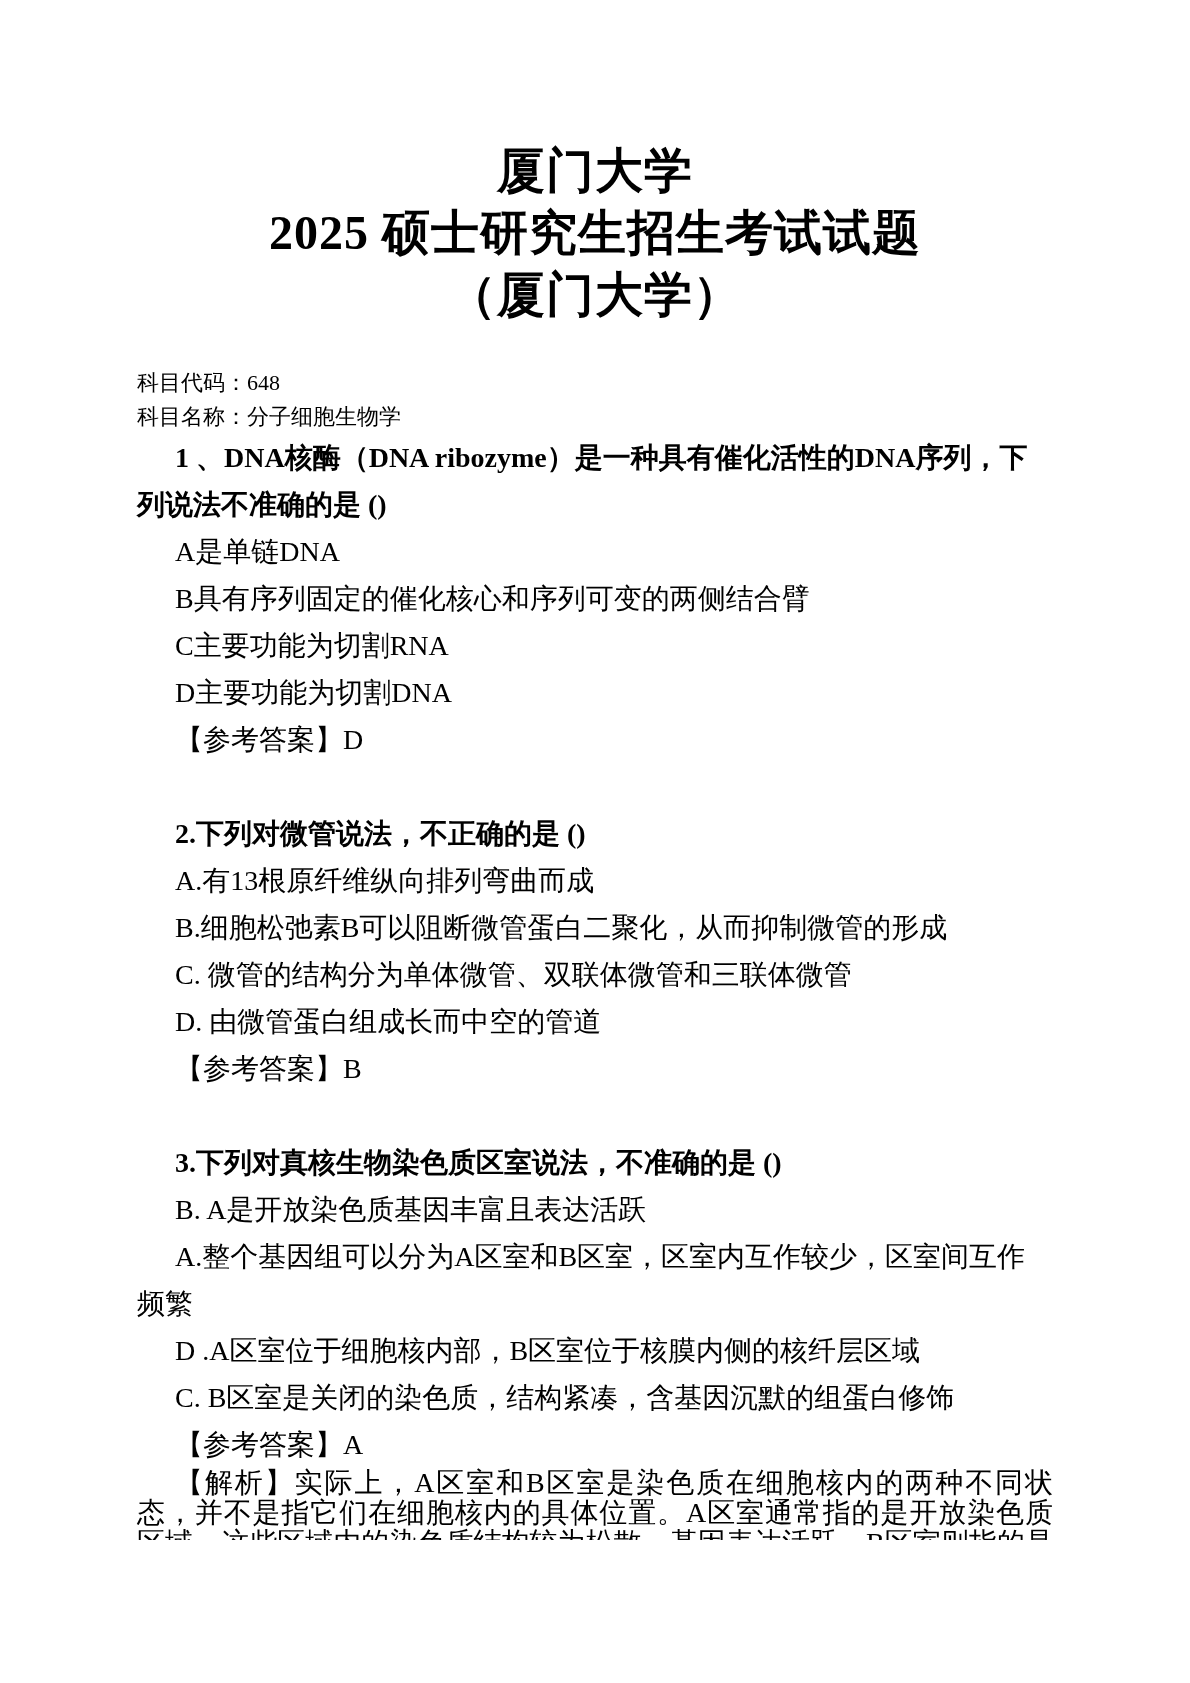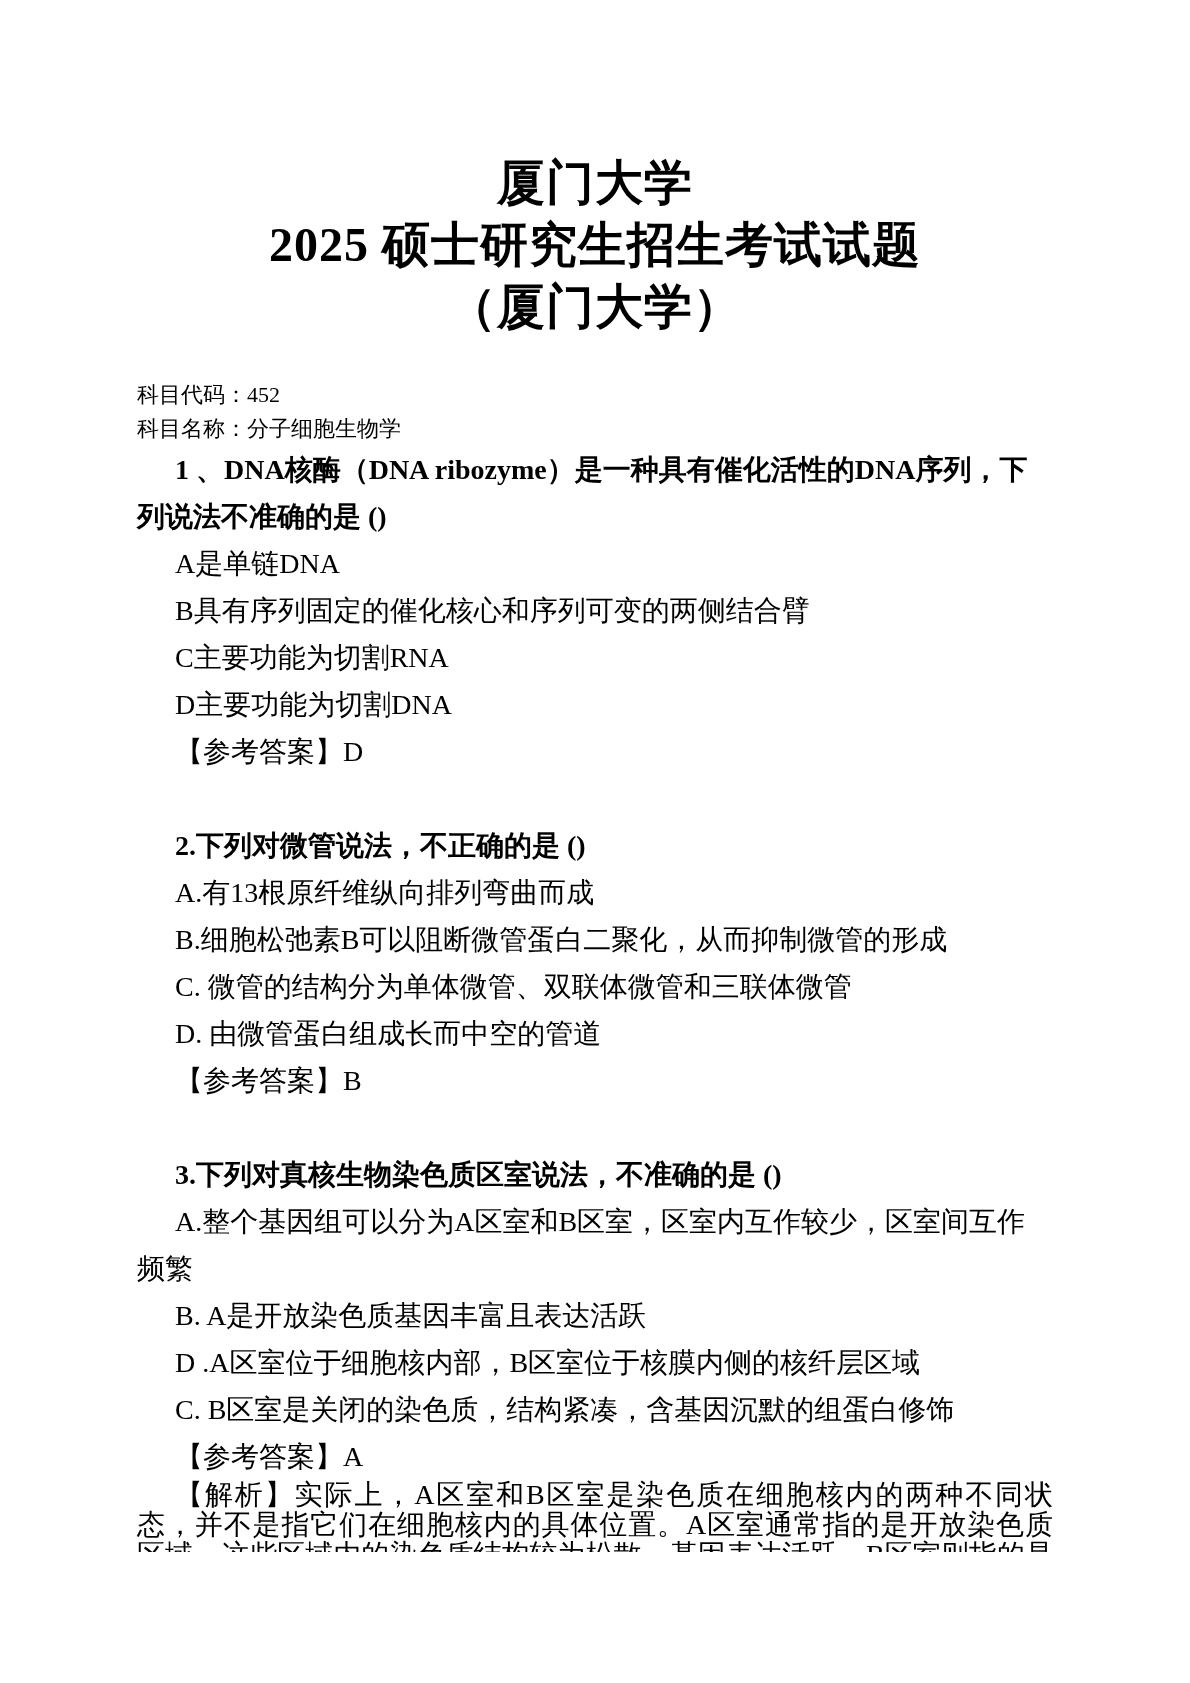--- a/index.html
+++ b/index.html
@@ -4,21 +4,21 @@
 <style>
   html, body {
     margin: 0;
     padding: 0;
     background: #ffffff;
   }
   .page {
     position: relative;
     width: 1190px;
     height: 1540px;
-    margin: 12px auto;
+    margin: 0 auto;
     background: #ffffff;
     color: #000000;
     font-family: "Liberation Serif", "DejaVu Serif", serif;
     overflow: hidden;
     box-sizing: border-box;
     padding: 140px 137px 8px 137px;
   }
   .title-block {
     text-align: center;
     font-weight: bold;
@@ -64,21 +64,21 @@
 
 <div class="page">
 
   <div class="title-block">
     <div>厦门大学</div>
     <div>2025 硕士研究生招生考试试题</div>
     <div>（厦门大学）</div>
   </div>
 
   <div class="meta">
-    <p>科目代码：452</p>
+    <p>科目代码：648</p>
     <p>科目名称：分子细胞生物学</p>
   </div>
 
 
   <div class="question">
     <p class="stem">1 、DNA核酶（DNA ribozyme）是一种具有催化活性的DNA序列，下列说法不准确的是 ()</p>
     <p class="opt">A是单链DNA</p>
     <p class="opt">B具有序列固定的催化核心和序列可变的两侧结合臂</p>
     <p class="opt">C主要功能为切割RNA</p>
     <p class="opt">D主要功能为切割DNA</p>
@@ -89,21 +89,21 @@
     <p class="stem">2.下列对微管说法，不正确的是 ()</p>
     <p class="opt">A.有13根原纤维纵向排列弯曲而成</p>
     <p class="opt">B.细胞松弛素B可以阻断微管蛋白二聚化，从而抑制微管的形成</p>
     <p class="opt">C. 微管的结构分为单体微管、双联体微管和三联体微管</p>
     <p class="opt">D. 由微管蛋白组成长而中空的管道</p>
     <p class="answer">【参考答案】B</p>
   </div>
 
   <div class="question">
     <p class="stem">3.下列对真核生物染色质区室说法，不准确的是 ()</p>
+    <p class="opt">B. A是开放染色质基因丰富且表达活跃</p>
     <p class="opt">A.整个基因组可以分为A区室和B区室，区室内互作较少，区室间互作频繁</p>
-    <p class="opt">B. A是开放染色质基因丰富且表达活跃</p>
     <p class="opt">D .A区室位于细胞核内部，B区室位于核膜内侧的核纤层区域</p>
     <p class="opt">C. B区室是关闭的染色质，结构紧凑，含基因沉默的组蛋白修饰</p>
     <p class="answer">【参考答案】A</p>
     <p class="analysis">【解析】实际上，A区室和B区室是染色质在细胞核内的两种不同状态，并不是指它们在细胞核内的具体位置。A区室通常指的是开放染色质区域，这些区域内的染色质结构较为松散，基因表达活跃。B区室则指的是紧密包装的染色质区域，这些区域的染色质结构紧凑，基因表达通常受到抑制。</p>
   </div>
 
 </div>
 
 </body></html>

